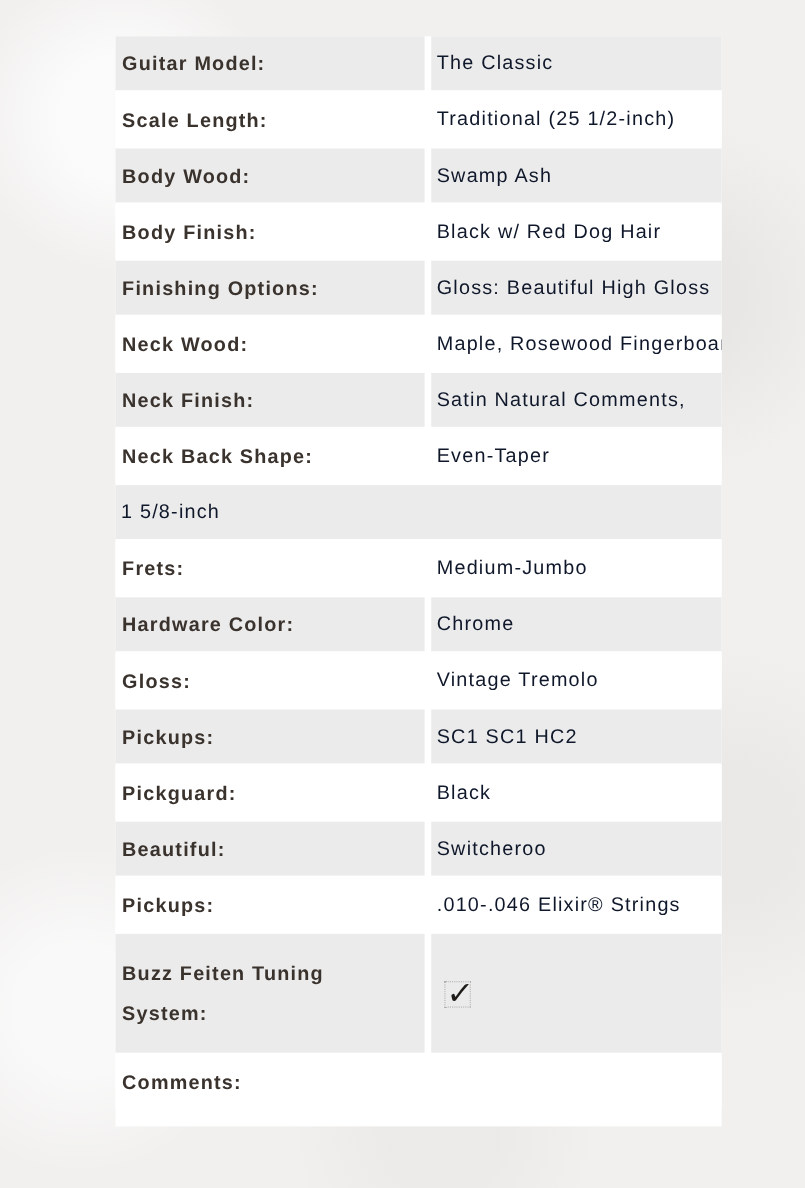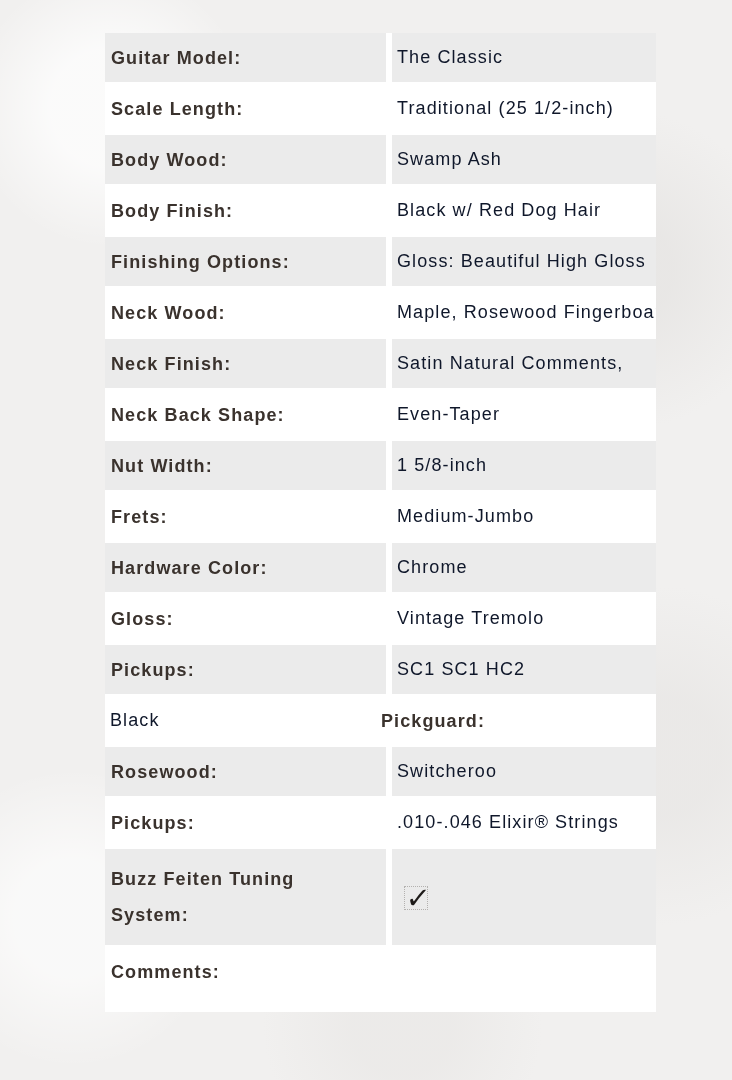--- a/index.html
+++ b/index.html
@@ -28,21 +28,21 @@
     width: 551px;
     background: #ffffff; 
   }
   .row {
     display: flex;
     gap: 6px;
     height: 49px;
     margin-bottom: 2px;
   }
   .row:last-child { margin-bottom: 16px; }
-  .row.tall { height: 96px; }
+  .row.tall { height: 108px; }
   .cell {
     display: flex;
     align-items: center;
     box-sizing: border-box;
   }
   .cell.label {
     flex: 0 0 281px;
     padding-left: 6px;
   }
   .cell.value {
@@ -149,23 +149,20 @@
     </div>
     <div class="row even">
       <div class="cell label">
         <span class="label-text">Neck Back Shape:</span>
       </div>
       <div class="cell value">
         <span class="value-text">Even-Taper</span>
       </div>
     </div>
     <div class="row odd">
-      <div class="cell label">
-        <span class="label-text">Nut Width:</span>
-      </div>
       <div class="cell value">
         <span class="value-text">1 5/8-inch</span>
       </div>
     </div>
     <div class="row even">
       <div class="cell label">
         <span class="label-text">Frets:</span>
       </div>
       <div class="cell value">
         <span class="value-text">Medium-Jumbo</span>
@@ -189,30 +186,30 @@
     </div>
     <div class="row odd">
       <div class="cell label">
         <span class="label-text">Pickups:</span>
       </div>
       <div class="cell value">
         <span class="value-text">SC1 SC1 HC2</span>
       </div>
     </div>
     <div class="row even">
+      <div class="cell label">
+        <span class="label-text">Pickguard:</span>
+      </div>
       <div class="cell value">
         <span class="value-text">Black</span>
       </div>
-      <div class="cell label">
-        <span class="label-text">Pickguard:</span>
-      </div>
-    </div>
-    <div class="row odd">
-      <div class="cell label">
-        <span class="label-text">Rosewood:</span>
+    </div>
+    <div class="row odd">
+      <div class="cell label">
+        <span class="label-text">Beautiful:</span>
       </div>
       <div class="cell value">
         <span class="value-text">Switcheroo</span>
       </div>
     </div>
     <div class="row even">
       <div class="cell label">
         <span class="label-text">Pickups:</span>
       </div>
       <div class="cell value">

